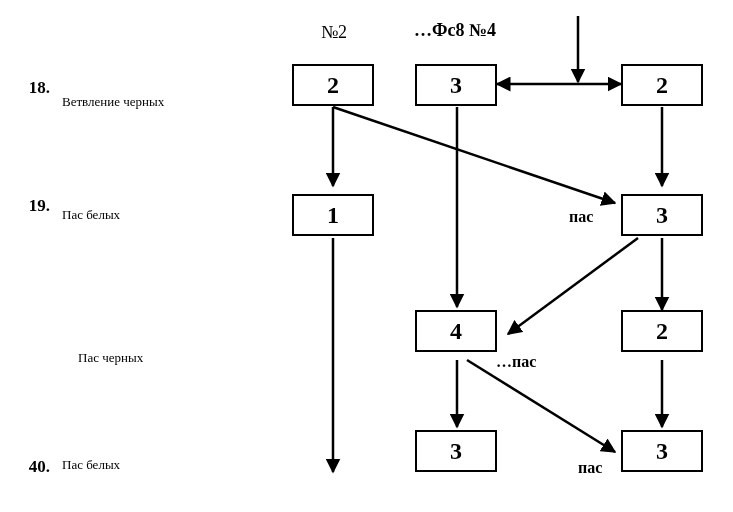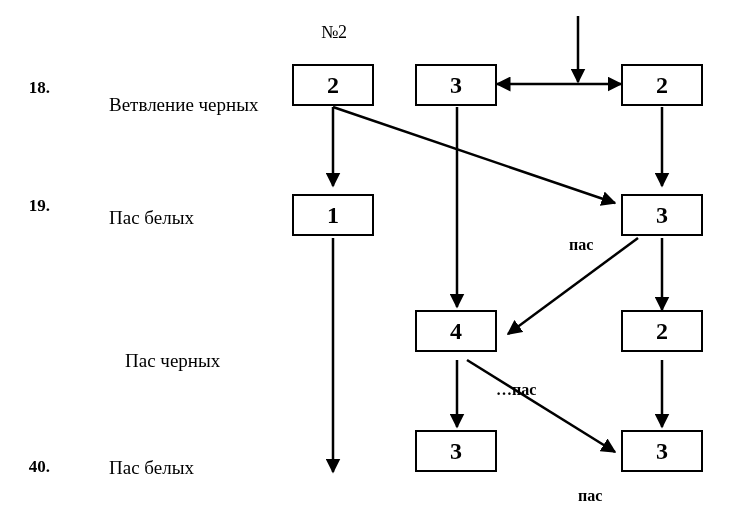--- a/index.html
+++ b/index.html
@@ -21,24 +21,23 @@
   .row-num {
     font-family: "Liberation Serif", serif;
     font-weight: bold;
     font-size: 17px;
     color: #000;
     text-align: right;
     white-space: nowrap;
   }
   .row-label {
     font-family: "Liberation Serif", serif;
-    font-size: 19px;
+    font-size: 13px;
     color: #000;
     white-space: nowrap;
-    margin-left: 47px;
   }
 
   
   .col-head {
     font-family: "Liberation Serif", serif;
     font-size: 18px;
     color: #000;
     white-space: nowrap;
     text-align: center;
   }
@@ -62,38 +61,38 @@
     box-sizing: border-box;
   }
 
   
   .pas-label {
     font-family: "Liberation Serif", serif;
     font-weight: bold;
     font-size: 16px;
     color: #000;
     white-space: nowrap;
-    margin-top: 28px;
   }
 
   svg.edges {
     position: absolute;
     left: 0;
     top: 0;
     width: 733px;
     height: 512px;
     pointer-events: none;
   }
 </style>
 </head>
 <body>
 
 <div id="page">
 
   <div class="abs col-head" style="left: 292px; top: 22px; width: 84px;">№2</div>
+  <div class="abs col-head bold" style="left: 390px; top: 20px; width: 130px;">…Фc8 №4</div>
 
   <div class="abs row-num" style="left: 10px; top: 78px; width: 40px;">18.</div>
   <div class="abs row-label" style="left: 62px; top: 94px;">Ветвление черных</div>
 
   <div class="abs row-num" style="left: 10px; top: 196px; width: 40px;">19.</div>
   <div class="abs row-label" style="left: 62px; top: 207px;">Пас белых</div>
 
   <div class="abs row-num" style="left: 10px; top: 350px; width: 40px;"></div>
   <div class="abs row-label" style="left: 78px; top: 350px;">Пас черных</div>
 

